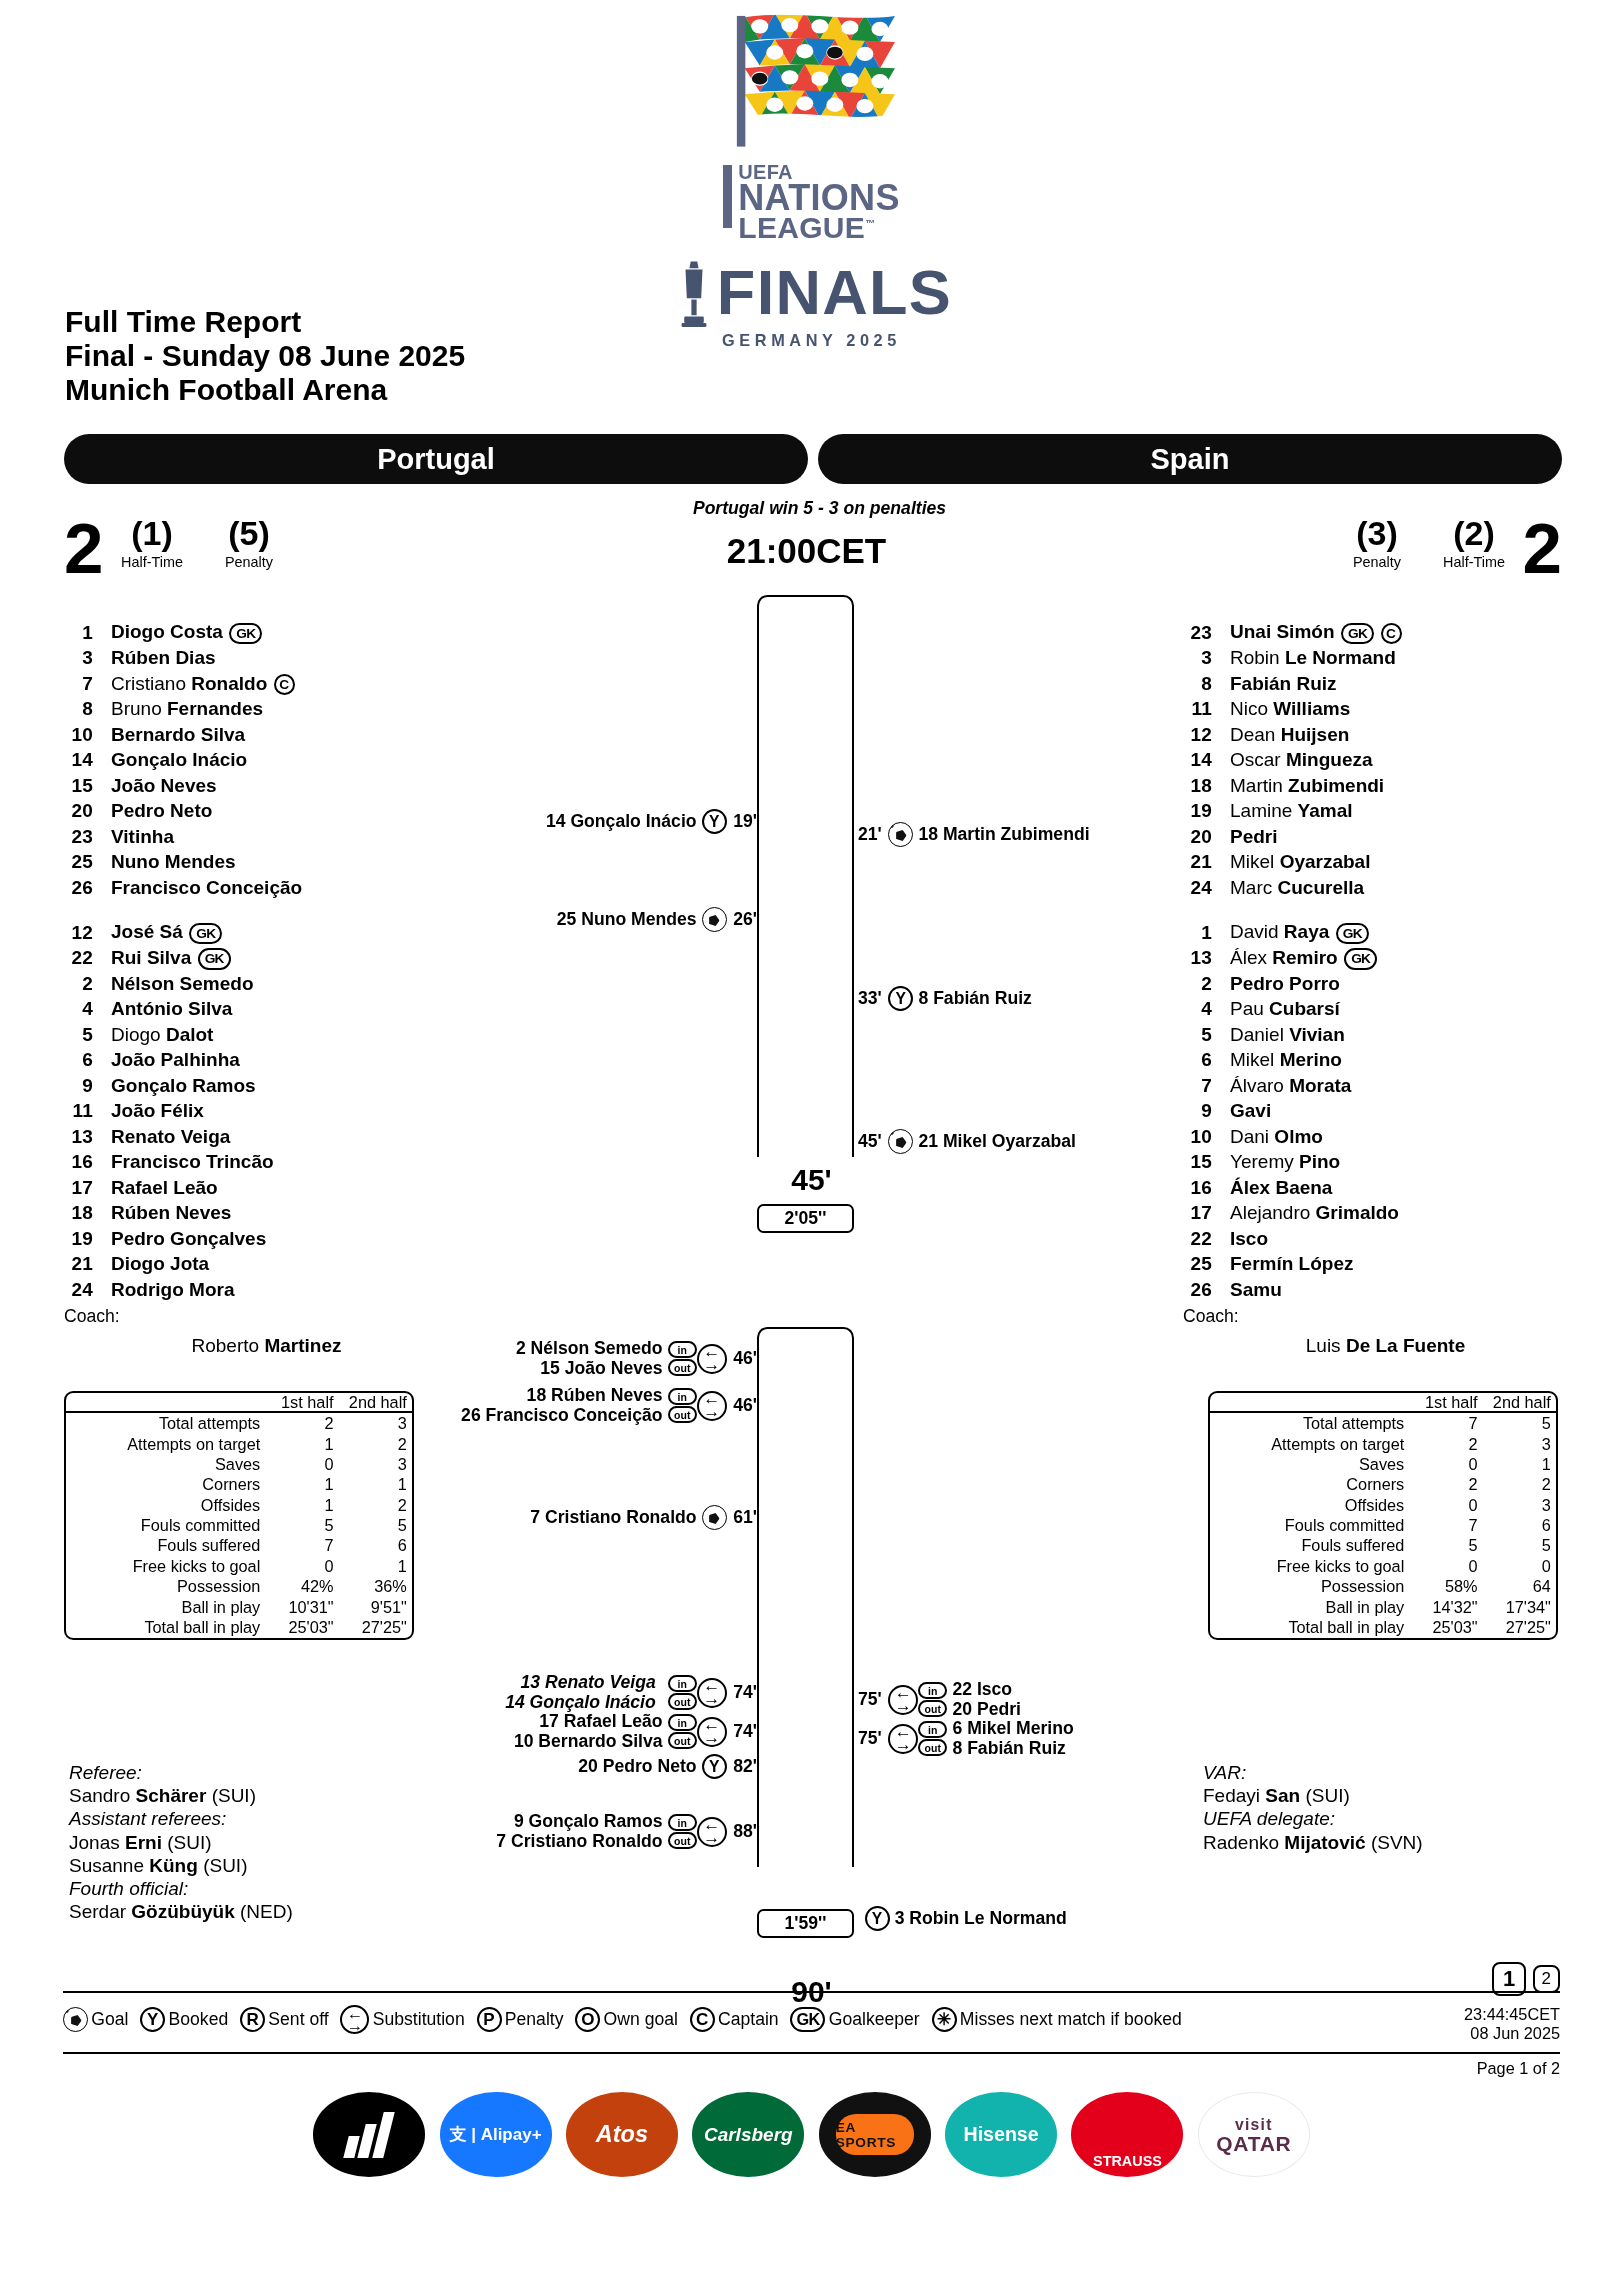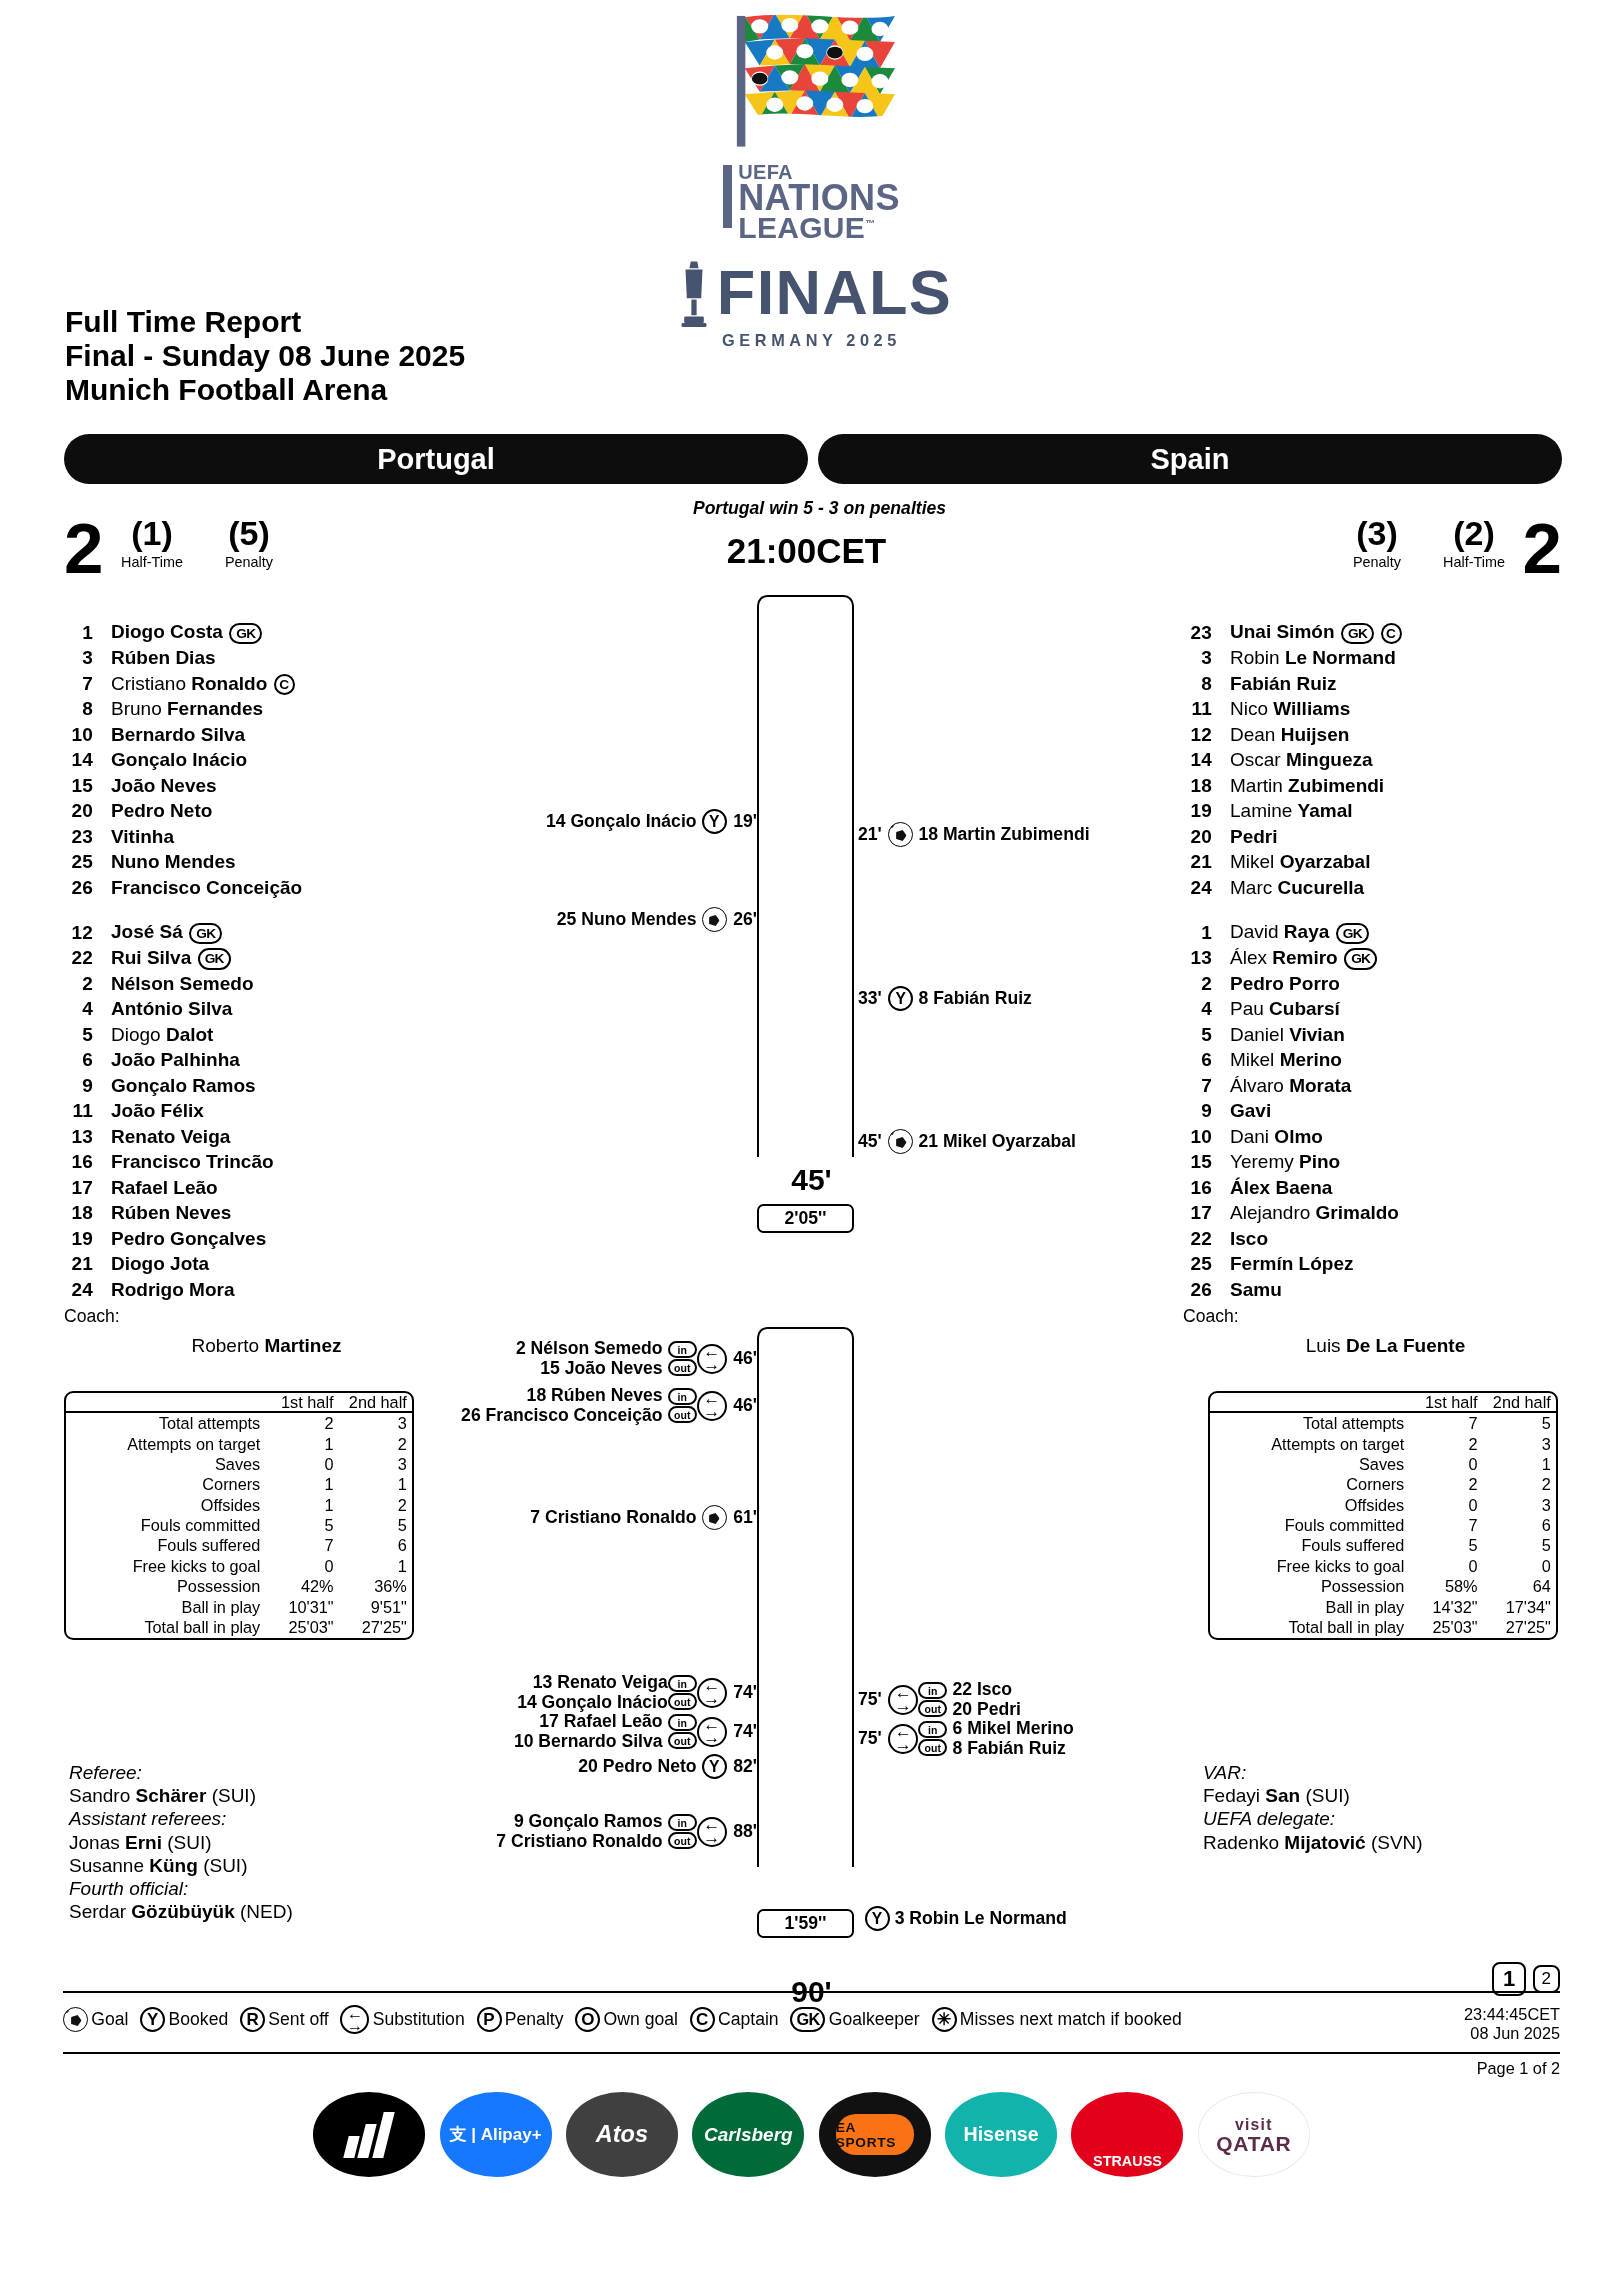--- a/index.html
+++ b/index.html
@@ -155,21 +155,21 @@
            align-items:center; justify-content:center; font-size:16.3px; font-weight:bold; letter-spacing:-0.7px; flex:0 0 auto;}
   .lg-sub { width:29px; height:29px; border:2px solid #000; border-radius:50%; display:flex; flex-direction:column;
             align-items:center; justify-content:center; line-height:0.7; font-size:16.3px; font-weight:bold; flex:0 0 auto;}
 
   
   .sponsors { position:absolute; left:0; width:1623px; top:2092px; display:flex; justify-content:center; gap:14.4px; }
   .sp { width:112px; height:85px; border-radius:56px/42px; display:flex; align-items:center; justify-content:center;
         font-weight:bold; color:#fff; overflow:hidden; position:relative; font-size:20px; }
   .sp.adidas { background:#000; }
   .sp.alipay { background:#1677ff; font-size:17px; }
-  .sp.atos   { background:#404040; font-size:23.5px; font-style:italic; }
+  .sp.atos   { background:#c2410c; font-size:23.5px; font-style:italic; }
   .sp.carls  { background:#016a39; font-size:19px; font-style:italic; }
   .sp.ea     { background:#111; font-size:17px; }
   .sp.hisense{ background:#11b3ac; font-size:19.6px; }
   .sp.strauss{ background:#e3001b; font-size:14.4px; align-items:flex-end; padding-bottom:7.8px;}
   .sp.qatar  { background:#fff; color:#5a2b4a; border:1.3px solid #e9e9e9; font-size:17px; }
   .adi-bars { display:flex; align-items:flex-end; gap:3.3px; transform:skewX(-14deg); }
   .adi-bars i { display:block; background:#fff; width:11px; }
   .adi-bars i:nth-child(1){height:22px;} .adi-bars i:nth-child(2){height:34px;} .adi-bars i:nth-child(3){height:46px;}
   .qatar-in { text-align:center; line-height:1.0; }
   .qatar-in .v { font-size:15.7px; letter-spacing:1.3px; }
@@ -619,21 +619,21 @@
             <span class="pill">out</span>
           </span>
           <span class="arrcircle">
             <span>←</span>
             <span>→</span>
           </span>
         </span>
         <span class="min lm">46'</span>
       </div>
       <div class="ev left" style="top: 1673px;">
-        <span class="subnames" style="margin-right: 0;">
+        <span class="subnames" style="margin-right: 12px; font-style: italic;">
           <span>13 Renato Veiga</span>
           <span>14 Gonçalo Inácio</span>
         </span>
         <span class="subwrap">
           <span class="inoutcol">
             <span class="pill">in</span>
             <span class="pill">out</span>
           </span>
           <span class="arrcircle">
             <span>←</span>

